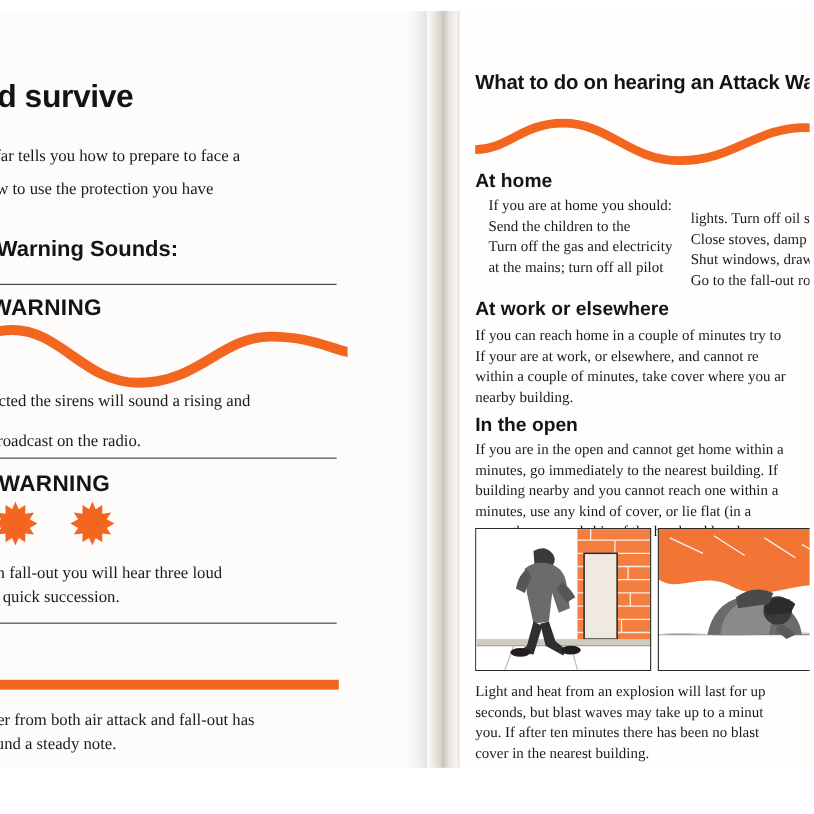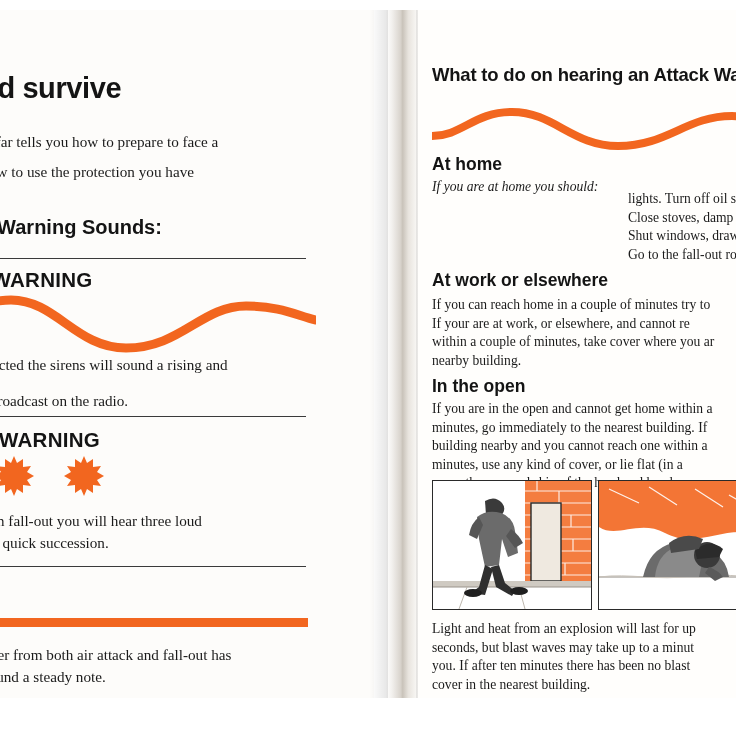--- a/index.html
+++ b/index.html
@@ -218,21 +218,21 @@
   .rp-h-home    { top: 146px; }
   .rp-h-work    { top: 262px; }
   .rp-h-open    { top: 368px; }
 
   .rp-body {
     position: absolute;
     font-size: 13.6px;
     line-height: 18.6px;
     text-align: justify;
   }
-  .rp-col-a { left: 0; width: 190px; font-style: italic; }
+  .rp-col-a { left: 12px; width: 190px; }
   .rp-col-b { left: 196px; width: 150px; }
 
   .rp-home-a { top: 170px; }
   .rp-home-b { top: 182px; }
 
   .rp-work { top: 288px; left: 0; width: 328px; }
   .rp-open { top: 392px; left: 0; width: 328px; }
 
   
   .illos {
@@ -325,20 +325,23 @@
       <div class="rp-title">What to do on hearing an Attack Wa</div>
 
       <svg class="rp-wave" viewBox="0 0 330 48">
         <path d="M0,32 C30,32 42,8 80,8 C122,8 140,42 186,42 C236,42 254,12 300,12 C316,12 324,16 330,18" fill="none" stroke="#f2661f" stroke-width="8" stroke-linecap="round"></path>
       </svg>
 
       <div class="rp-h rp-h-home">At home</div>
 
       <div class="rp-body rp-col-a rp-home-a">
         <div>If you are at home you should:</div>
+        <div>Send the children to the</div>
+        <div>Turn off the gas and electricity</div>
+        <div>at the mains; turn off all pilot</div>
       </div>
 
       <div class="rp-body rp-col-b rp-home-b">
         <div class="nowrap">lights. Turn off oil s</div>
         <div class="nowrap">Close stoves, damp</div>
         <div class="nowrap">Shut windows, draw</div>
         <div class="nowrap">Go to the fall-out ro</div>
       </div>
 
       <div class="rp-h rp-h-work">At work or elsewhere</div>

